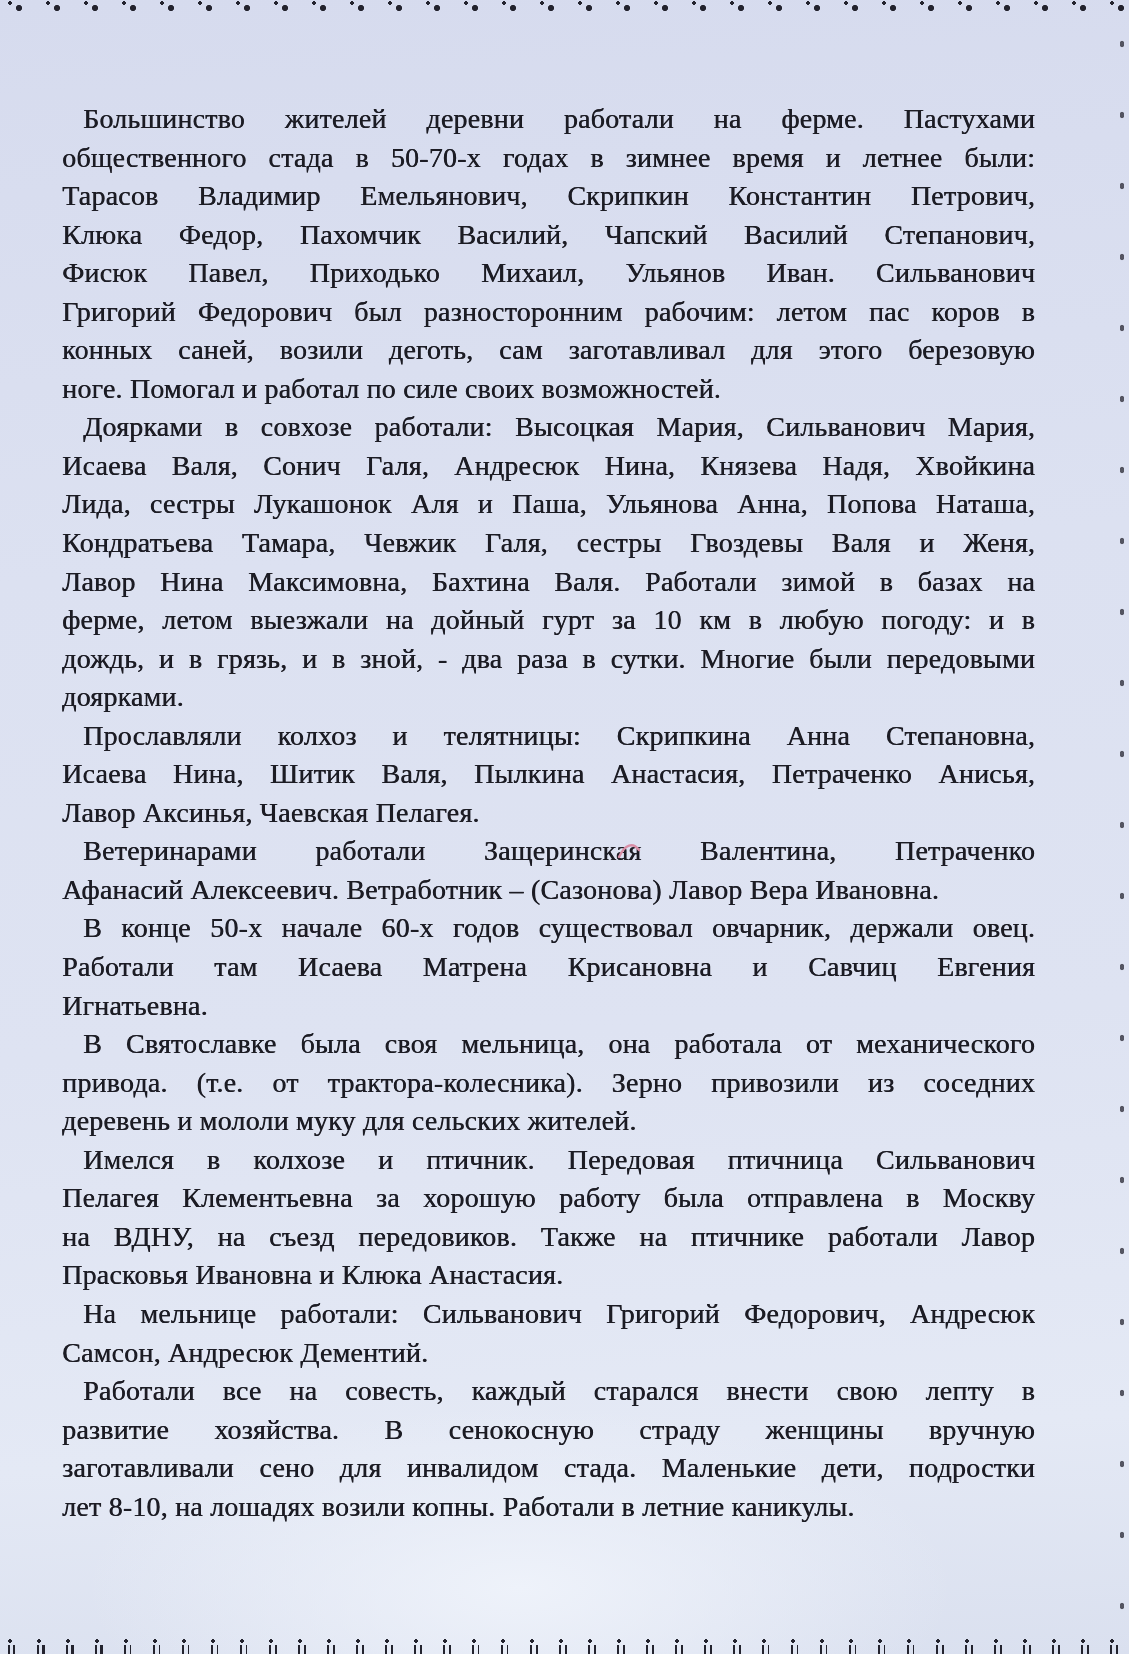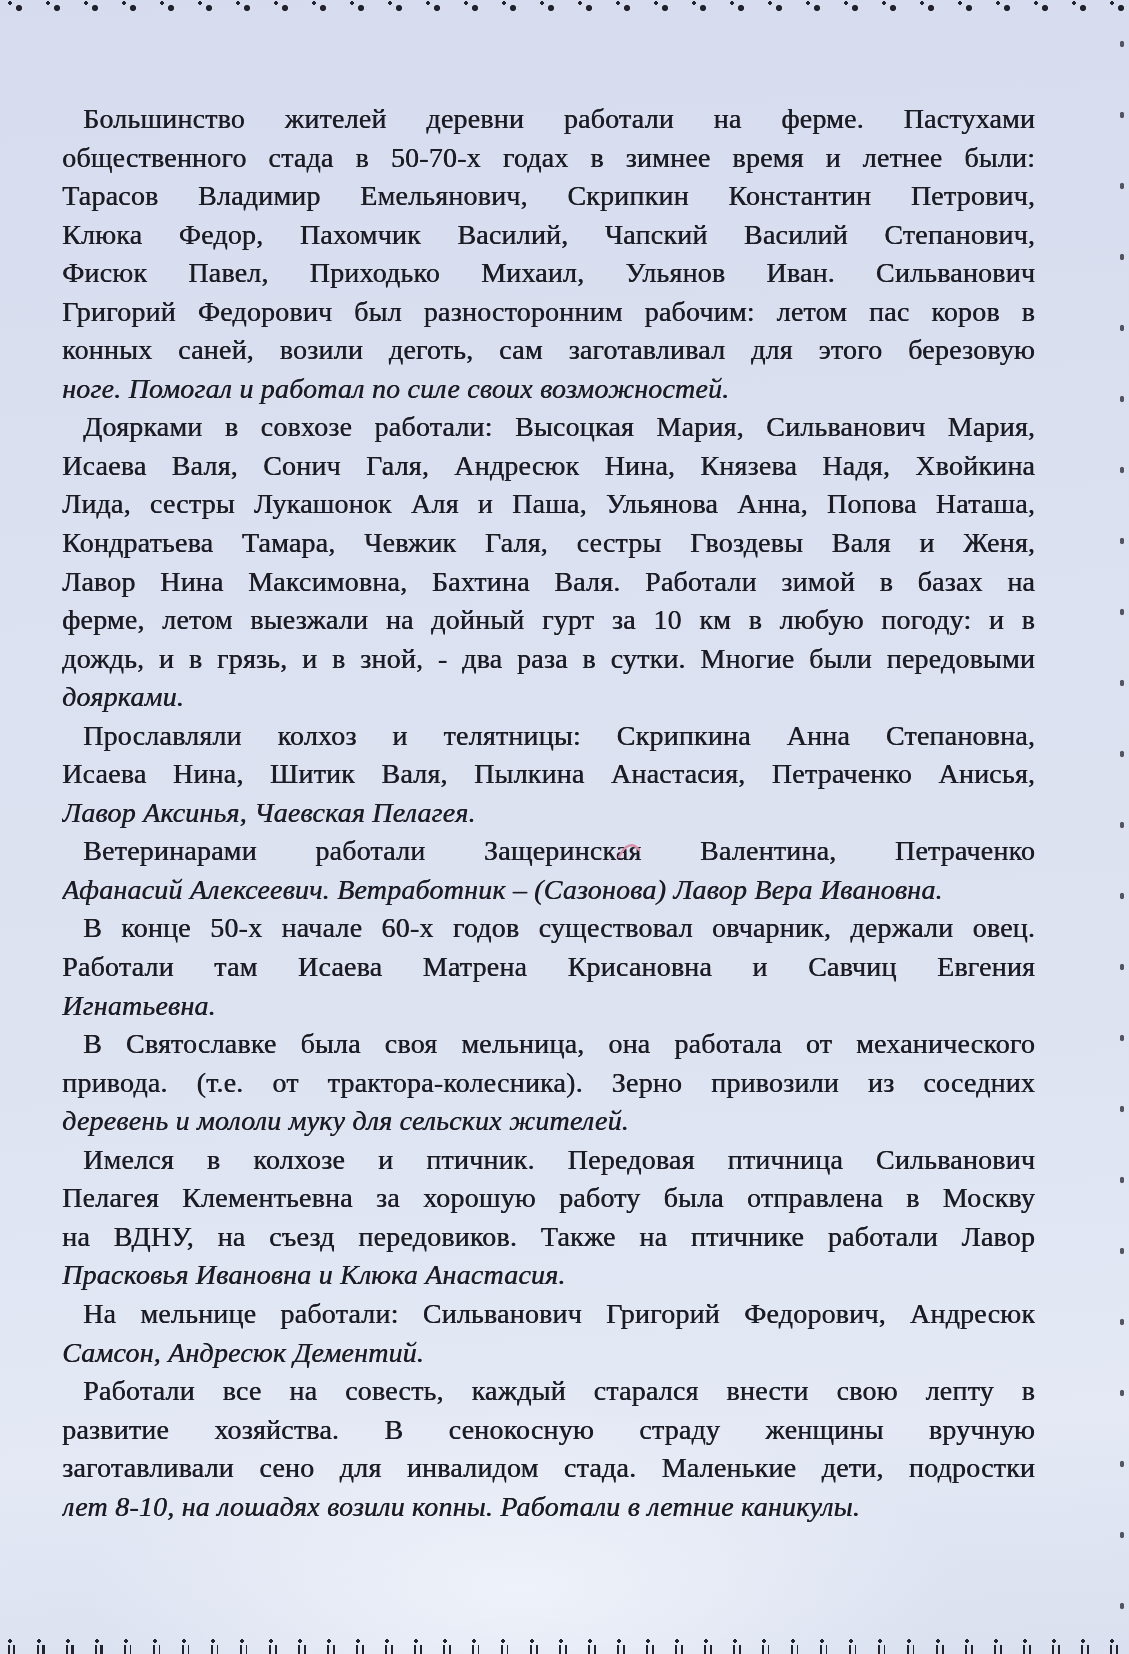--- a/index.html
+++ b/index.html
@@ -32,21 +32,21 @@
     height: 38.55px;
     line-height: 38.55px;
     font-size: 28px;
     letter-spacing: 0.2px;
     text-align: justify;
     text-align-last: justify;
     overflow: hidden;
     white-space: normal;
     text-shadow: 0.45px 0 0 currentColor; 
   }
-  .line.last { text-align-last: left; font-style: italic; }
+  .line.last { text-align-last: left; }
   .line.first { text-indent: 21px; }
 
   
   .top-marks {
     position: absolute; top: 0; left: 0; width: 100%; height: 14px;
     background-image:
       radial-gradient(circle 2.1px at 10px 3px,  var(--mark) 92%, rgba(0,0,0,0) 100%),
       radial-gradient(circle 3.1px at 19px 8px,  var(--mark) 92%, rgba(0,0,0,0) 100%);
     background-size: 38px 14px;
     background-repeat: repeat-x;

